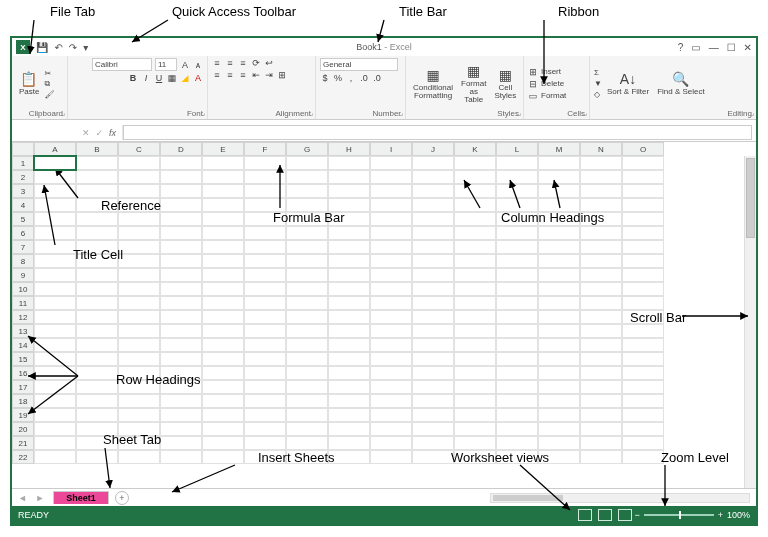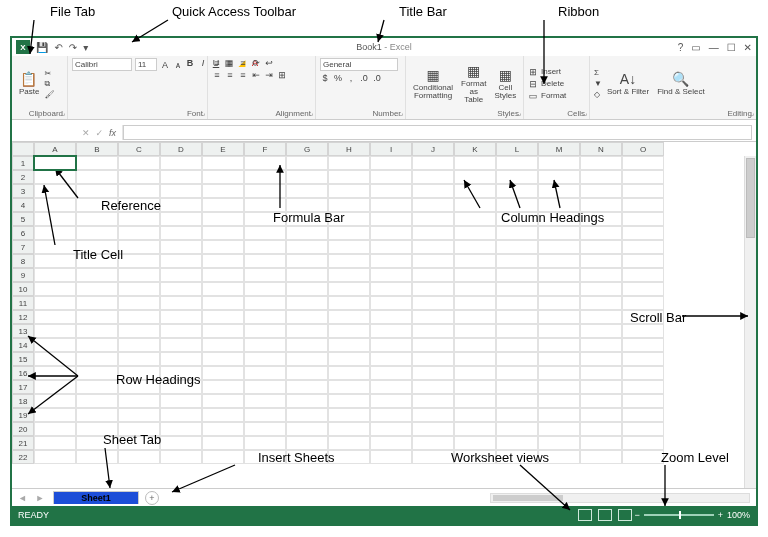--- a/index.html
+++ b/index.html
@@ -50,21 +50,21 @@
   .grid { display: grid; grid-template-columns: 22px repeat(15, 42px); grid-auto-rows: 14px; font-size: 8px; }
   .colh, .rowh, .corner { background: #eef1f0; border: 0.5px solid #d4d4d4; display: flex; align-items: center; justify-content: center; color: #444; cursor: pointer; }
   .cell { border: 0.5px solid #e2e2e2; background: #fff; cursor: cell; }
   .cell.active { outline: 2px solid #217346; outline-offset: -1px; z-index: 2; }
   .vscroll { position: absolute; right: 0; top: 14px; bottom: 0; width: 12px; background: #f0f0f0; border-left: 1px solid #ddd; }
   .vthumb { position: absolute; left: 1px; right: 1px; top: 2px; height: 80px; background: #cdcdcd; border: 1px solid #bbb; }
 
   
   .sheetbar { height: 18px; border-top: 1px solid #ccc; display: flex; align-items: center; font-size: 9px; gap: 6px; padding: 0 6px; }
   .sheet-nav { color: #aaa; letter-spacing: 3px; }
-  .sheet-tab { background: #1d4ed8; border: 1px solid #ccc; border-bottom: none; padding: 1px 27px; font-weight: bold; cursor: pointer; }
+  .sheet-tab { background: #ec4899; border: 1px solid #ccc; border-bottom: none; padding: 1px 12px; font-weight: bold; cursor: pointer; }
   .add-sheet { width: 14px; height: 14px; border: 1px solid #bbb; border-radius: 50%; display: flex; align-items: center; justify-content: center; color: #666; cursor: pointer; }
   .hscroll { flex: 1; display: flex; align-items: center; justify-content: flex-end; }
   .hscroll-bar { width: 260px; height: 10px; background: #f0f0f0; border: 1px solid #ddd; position: relative; }
   .hscroll-bar::before { content: ""; position: absolute; left: 2px; top: 1px; width: 70px; bottom: 1px; background: #cdcdcd; }
 
   
   .status { height: 18px; background: #217346; color: #fff; display: flex; align-items: center; font-size: 9px; padding: 0 6px; gap: 2px; }
   .status .views { margin-left: auto; display: flex; gap: 6px; }
   .status .views span { width: 14px; height: 12px; border: 1px solid #cfe8db; display: inline-block; cursor: pointer; }
   .zoom { display: flex; align-items: center; gap: 4px; }
@@ -113,21 +113,21 @@
         <div class="mini">
           <span class="ic">✂</span>
           <span class="ic">⧉</span>
           <span class="ic">🖌</span>
         </div>
       </div>
       <div class="group-label">Clipboard</div>
     </div>
 
     <div class="group" style="width:140px">
-      <div class="group-body" style="flex-direction:row;align-items:flex-start;gap:2px">
+      <div class="group-body" style="flex-direction:column;align-items:flex-end;gap:2px">
         <div class="mini-row">
           <div class="sel" style="width:60px">Calibri</div>
           <div class="sel" style="width:22px">11</div>
           <span class="ic">A</span>
           <span class="ic">ᴀ</span>
         </div>
         <div class="mini-row">
           <span class="ic"><b>B</b></span>
           <span class="ic"><i>I</i></span>
           <span class="ic"><u>U</u></span>

